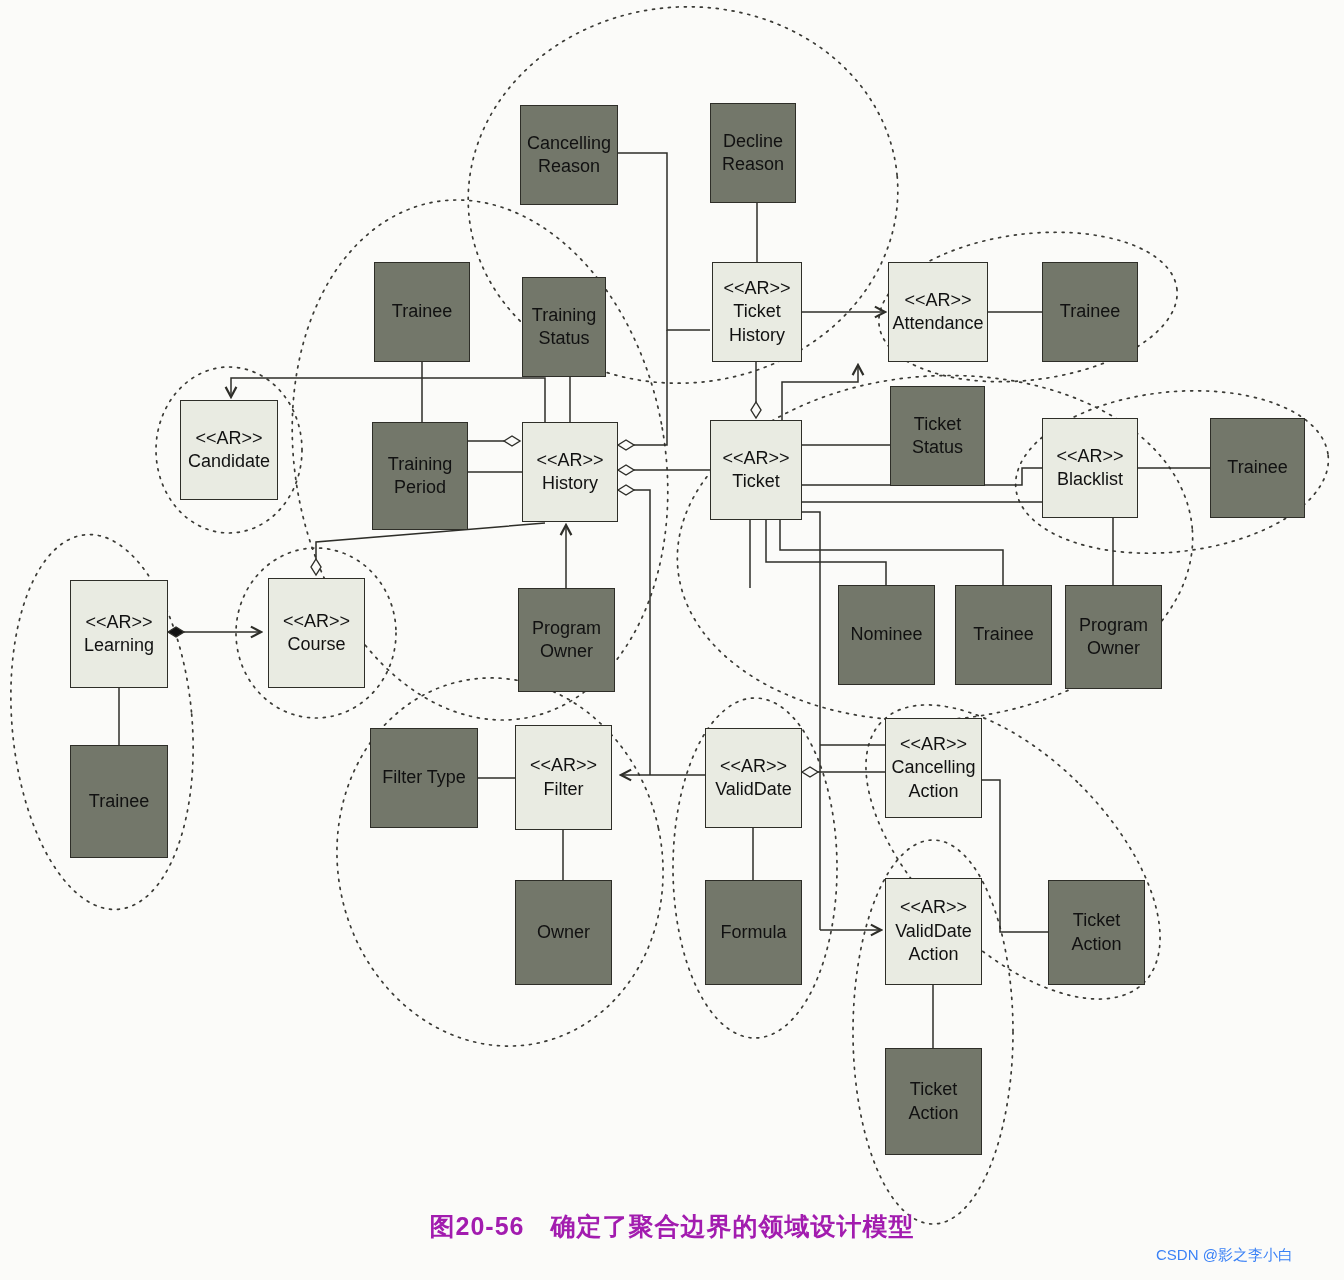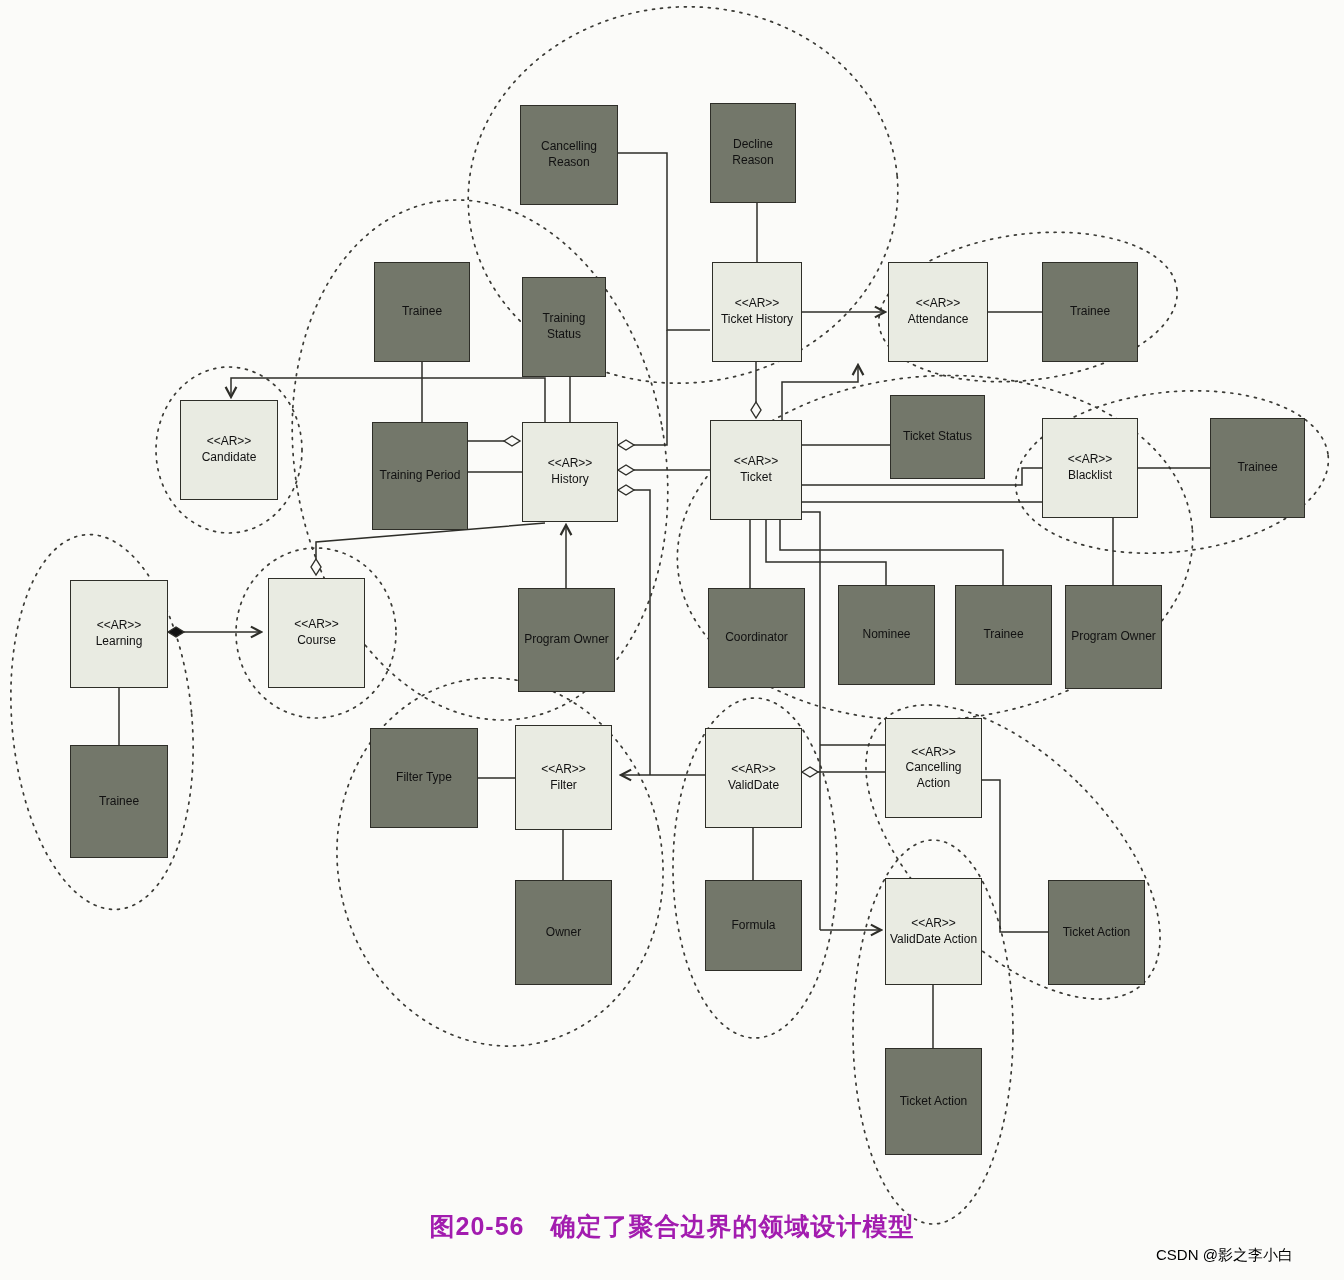--- a/index.html
+++ b/index.html
@@ -1,30 +1,30 @@
 <!DOCTYPE html>
 <html><head>
 <meta charset="utf-8">
 <style>
   html,body{margin:0;padding:0;}
   body{font-family:"Liberation Sans","DejaVu Sans",sans-serif;background:#e9e9e7;}
   #canvas{position:relative;width:1344px;height:1280px;background:#fbfbf9;overflow:hidden;}
   #wires{position:absolute;left:0;top:0;width:1344px;height:1280px;}
   .node{position:absolute;box-sizing:border-box;border:1.6px solid #2e2e28;
         display:flex;flex-direction:column;align-items:center;justify-content:center;
-        text-align:center;font-size:12px;line-height:1.3;color:#111;padding:3px;
+        text-align:center;font-size:18px;line-height:1.3;color:#111;padding:3px;
         font-weight:500;}
   .node.entity{background:#73776a;}
   .node.ar{background:#e9ebe2;}
   .stereo{display:block;}
   .nlabel{display:block;white-space:pre-line;}
   #caption{position:absolute;left:0;right:0;top:1210px;text-align:center;
            font-size:25px;font-weight:700;color:#a21caf;letter-spacing:1px;}
   #caption .cap-num{margin-right:26px;}
-  #watermark{position:absolute;left:1156px;top:1246px;font-size:15px;color:#000000;}
+  #watermark{position:absolute;left:1156px;top:1246px;font-size:15px;color:#3b82f6;}
 </style>
 </head>
 <body>
 
 <div id="canvas">
 
   <svg id="wires" width="1344" height="1280" viewBox="0 0 1344 1280">
     <defs>
       <marker id="arrow" viewBox="0 0 10 10" refX="8.5" refY="5" markerWidth="9" markerHeight="9" orient="auto-start-reverse">
         <path d="M1,1 L8.5,5 L1,9" fill="none" stroke="#2e2e29" stroke-width="1.6"></path>
@@ -126,44 +126,41 @@
     <span class="nlabel">Training Period</span>
   </div>
   <div class="node ar" style="left:522px;top:422px;width:96px;height:100px">
     <span class="stereo">&lt;&lt;AR&gt;&gt;</span>
     <span class="nlabel">History</span>
   </div>
   <div class="node ar" style="left:710px;top:420px;width:92px;height:100px">
     <span class="stereo">&lt;&lt;AR&gt;&gt;</span>
     <span class="nlabel">Ticket</span>
   </div>
-  <div class="node entity" style="left:890px;top:395px;width:95px;height:84px">
+  <div class="node entity" style="left:890px;top:386px;width:95px;height:100px">
     <span class="nlabel">Ticket Status</span>
   </div>
   <div class="node ar" style="left:1042px;top:418px;width:96px;height:100px">
     <span class="stereo">&lt;&lt;AR&gt;&gt;</span>
     <span class="nlabel">Blacklist</span>
   </div>
   <div class="node entity" style="left:1210px;top:418px;width:95px;height:100px">
     <span class="nlabel">Trainee</span>
   </div>
   <div class="node ar" style="left:70px;top:580px;width:98px;height:108px">
     <span class="stereo">&lt;&lt;AR&gt;&gt;</span>
     <span class="nlabel">Learning</span>
   </div>
   <div class="node ar" style="left:268px;top:578px;width:97px;height:110px">
     <span class="stereo">&lt;&lt;AR&gt;&gt;</span>
     <span class="nlabel">Course</span>
   </div>
   <div class="node entity" style="left:518px;top:588px;width:97px;height:104px">
     <span class="nlabel">Program Owner</span>
   </div>
-  <div class="node entity" style="left:708px;top:588px;width:97px;height:100px">
-    <span class="nlabel">Coordinator</span>
-  </div>
   <div class="node entity" style="left:838px;top:585px;width:97px;height:100px">
     <span class="nlabel">Nominee</span>
   </div>
   <div class="node entity" style="left:955px;top:585px;width:97px;height:100px">
     <span class="nlabel">Trainee</span>
   </div>
   <div class="node entity" style="left:1065px;top:585px;width:97px;height:104px">
     <span class="nlabel">Program Owner</span>
   </div>
   <div class="node entity" style="left:70px;top:745px;width:98px;height:113px">
@@ -180,21 +177,21 @@
     <span class="stereo">&lt;&lt;AR&gt;&gt;</span>
     <span class="nlabel">ValidDate</span>
   </div>
   <div class="node ar" style="left:885px;top:718px;width:97px;height:100px">
     <span class="stereo">&lt;&lt;AR&gt;&gt;</span>
     <span class="nlabel">Cancelling Action</span>
   </div>
   <div class="node entity" style="left:515px;top:880px;width:97px;height:105px">
     <span class="nlabel">Owner</span>
   </div>
-  <div class="node entity" style="left:705px;top:880px;width:97px;height:91px">
+  <div class="node entity" style="left:705px;top:880px;width:97px;height:105px">
     <span class="nlabel">Formula</span>
   </div>
   <div class="node ar" style="left:885px;top:878px;width:97px;height:107px">
     <span class="stereo">&lt;&lt;AR&gt;&gt;</span>
     <span class="nlabel">ValidDate Action</span>
   </div>
   <div class="node entity" style="left:1048px;top:880px;width:97px;height:105px">
     <span class="nlabel">Ticket Action</span>
   </div>
   <div class="node entity" style="left:885px;top:1048px;width:97px;height:107px">

